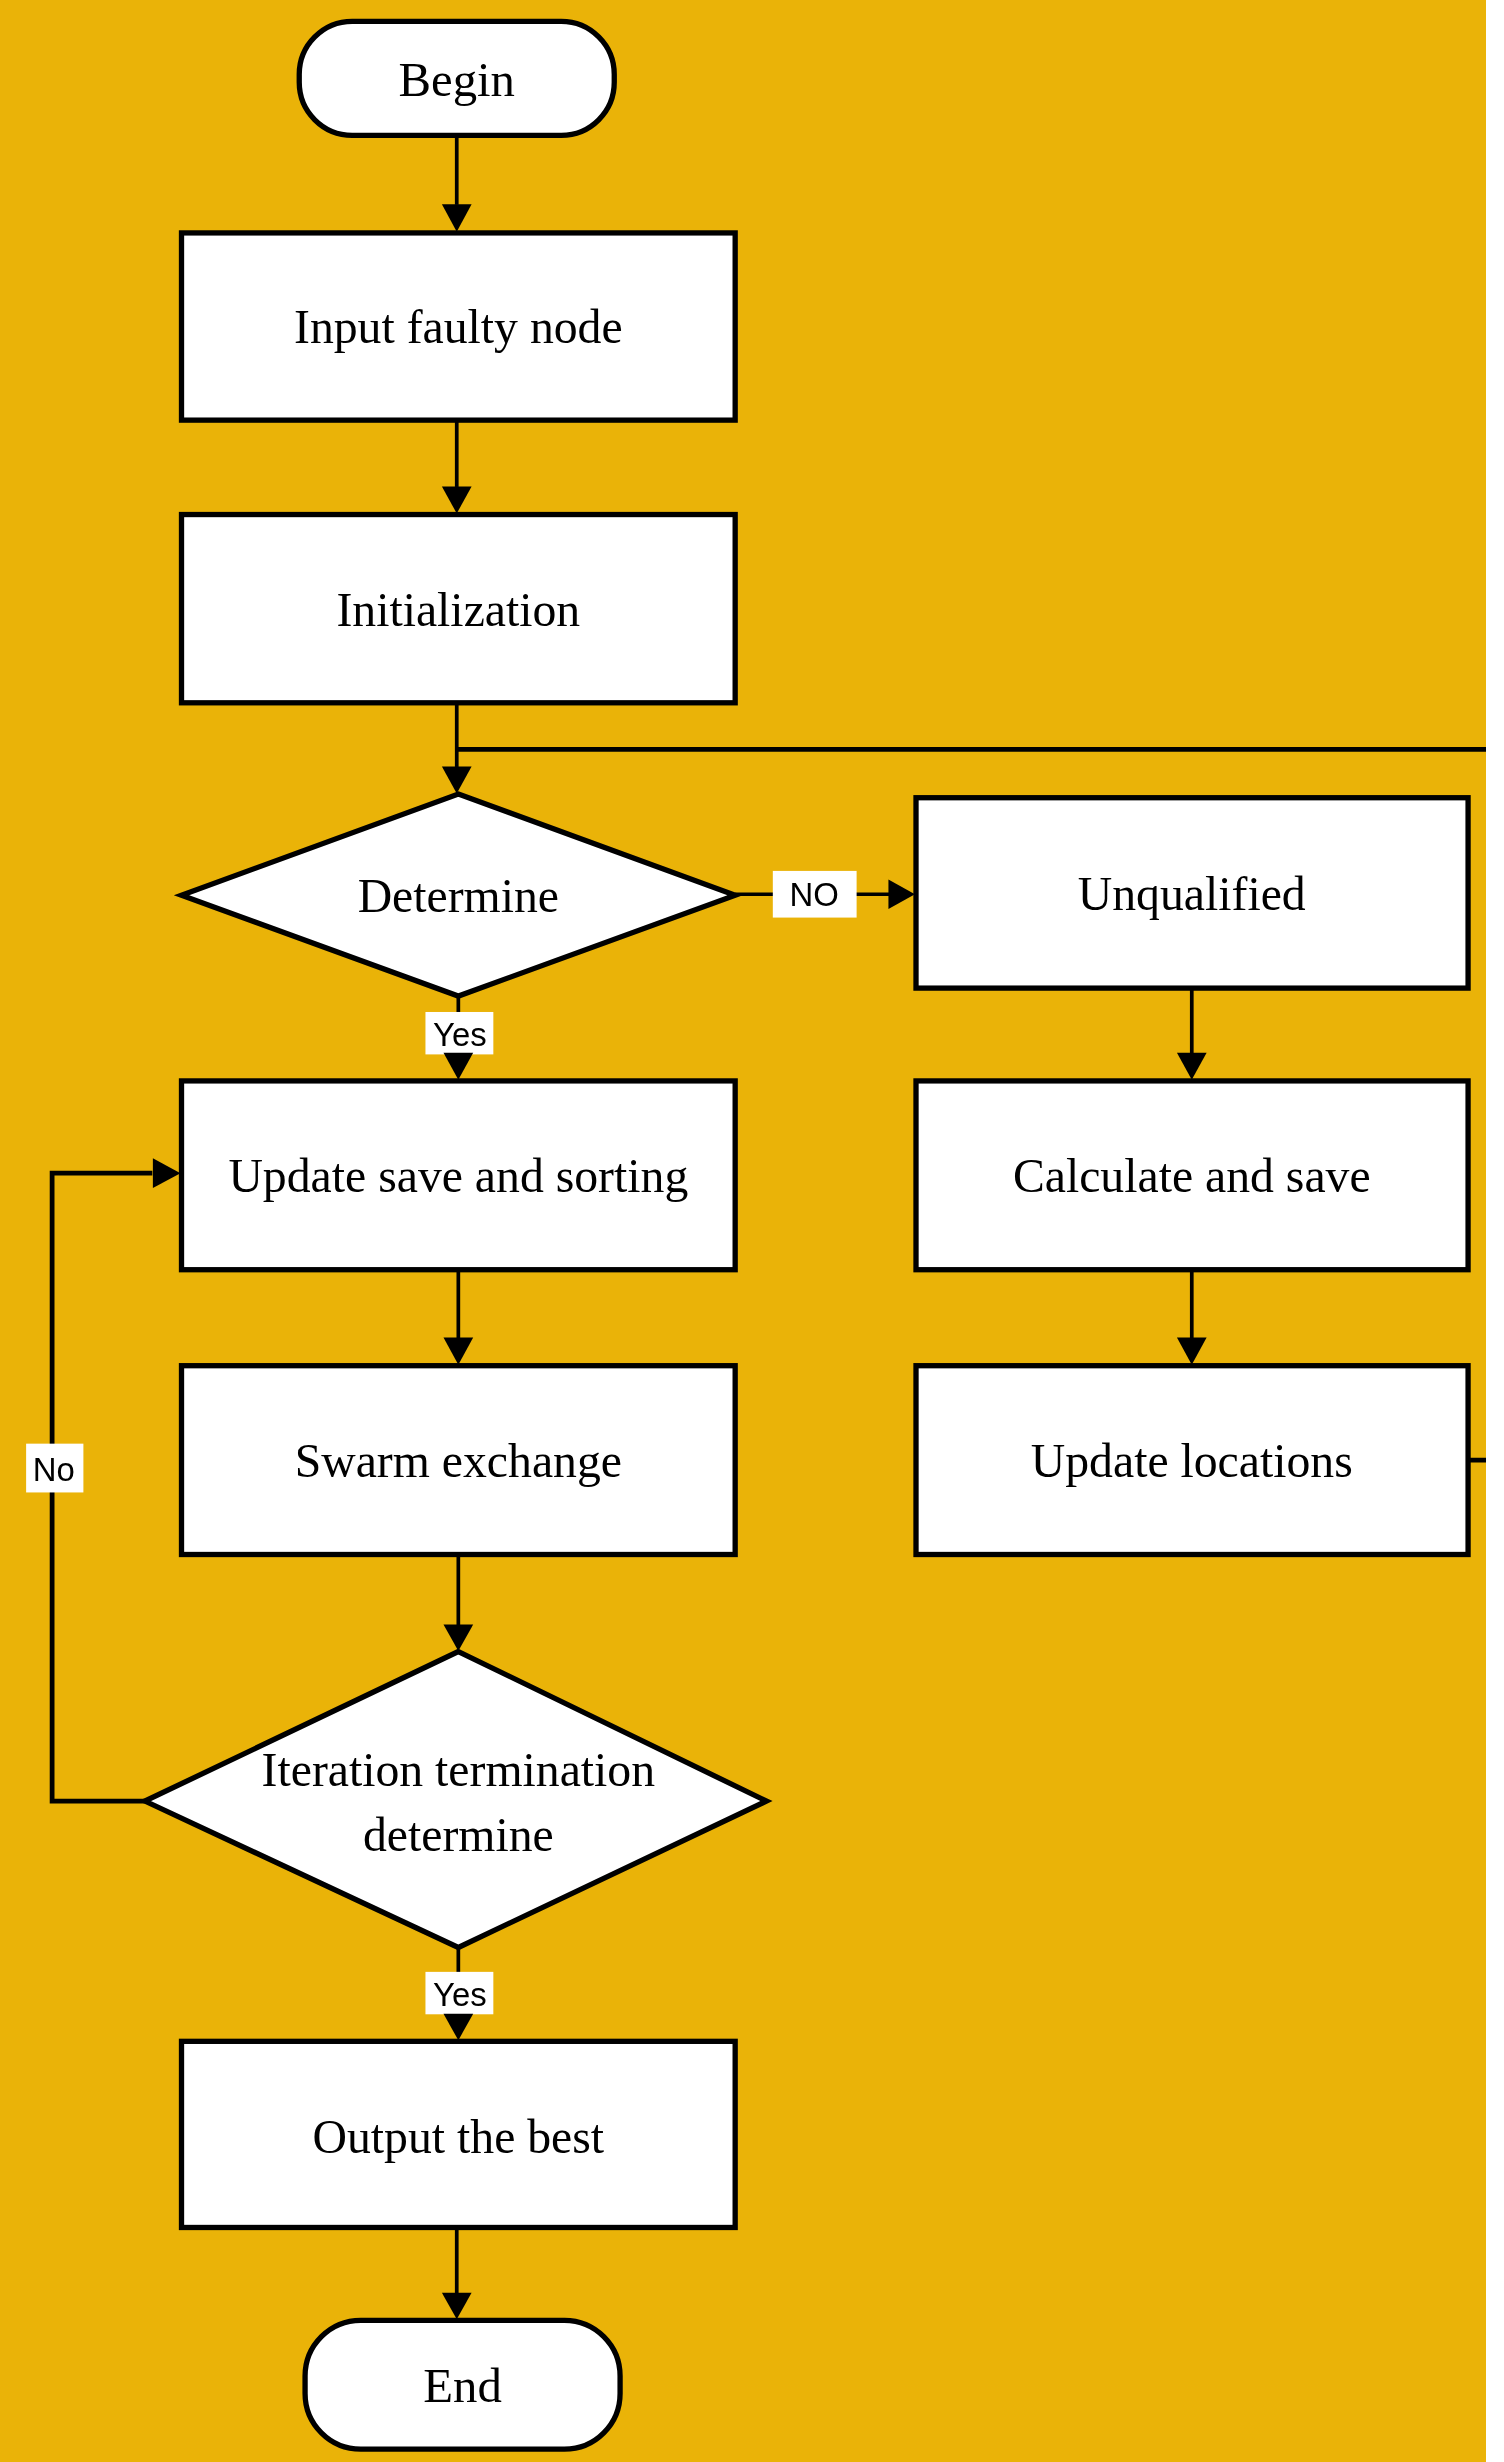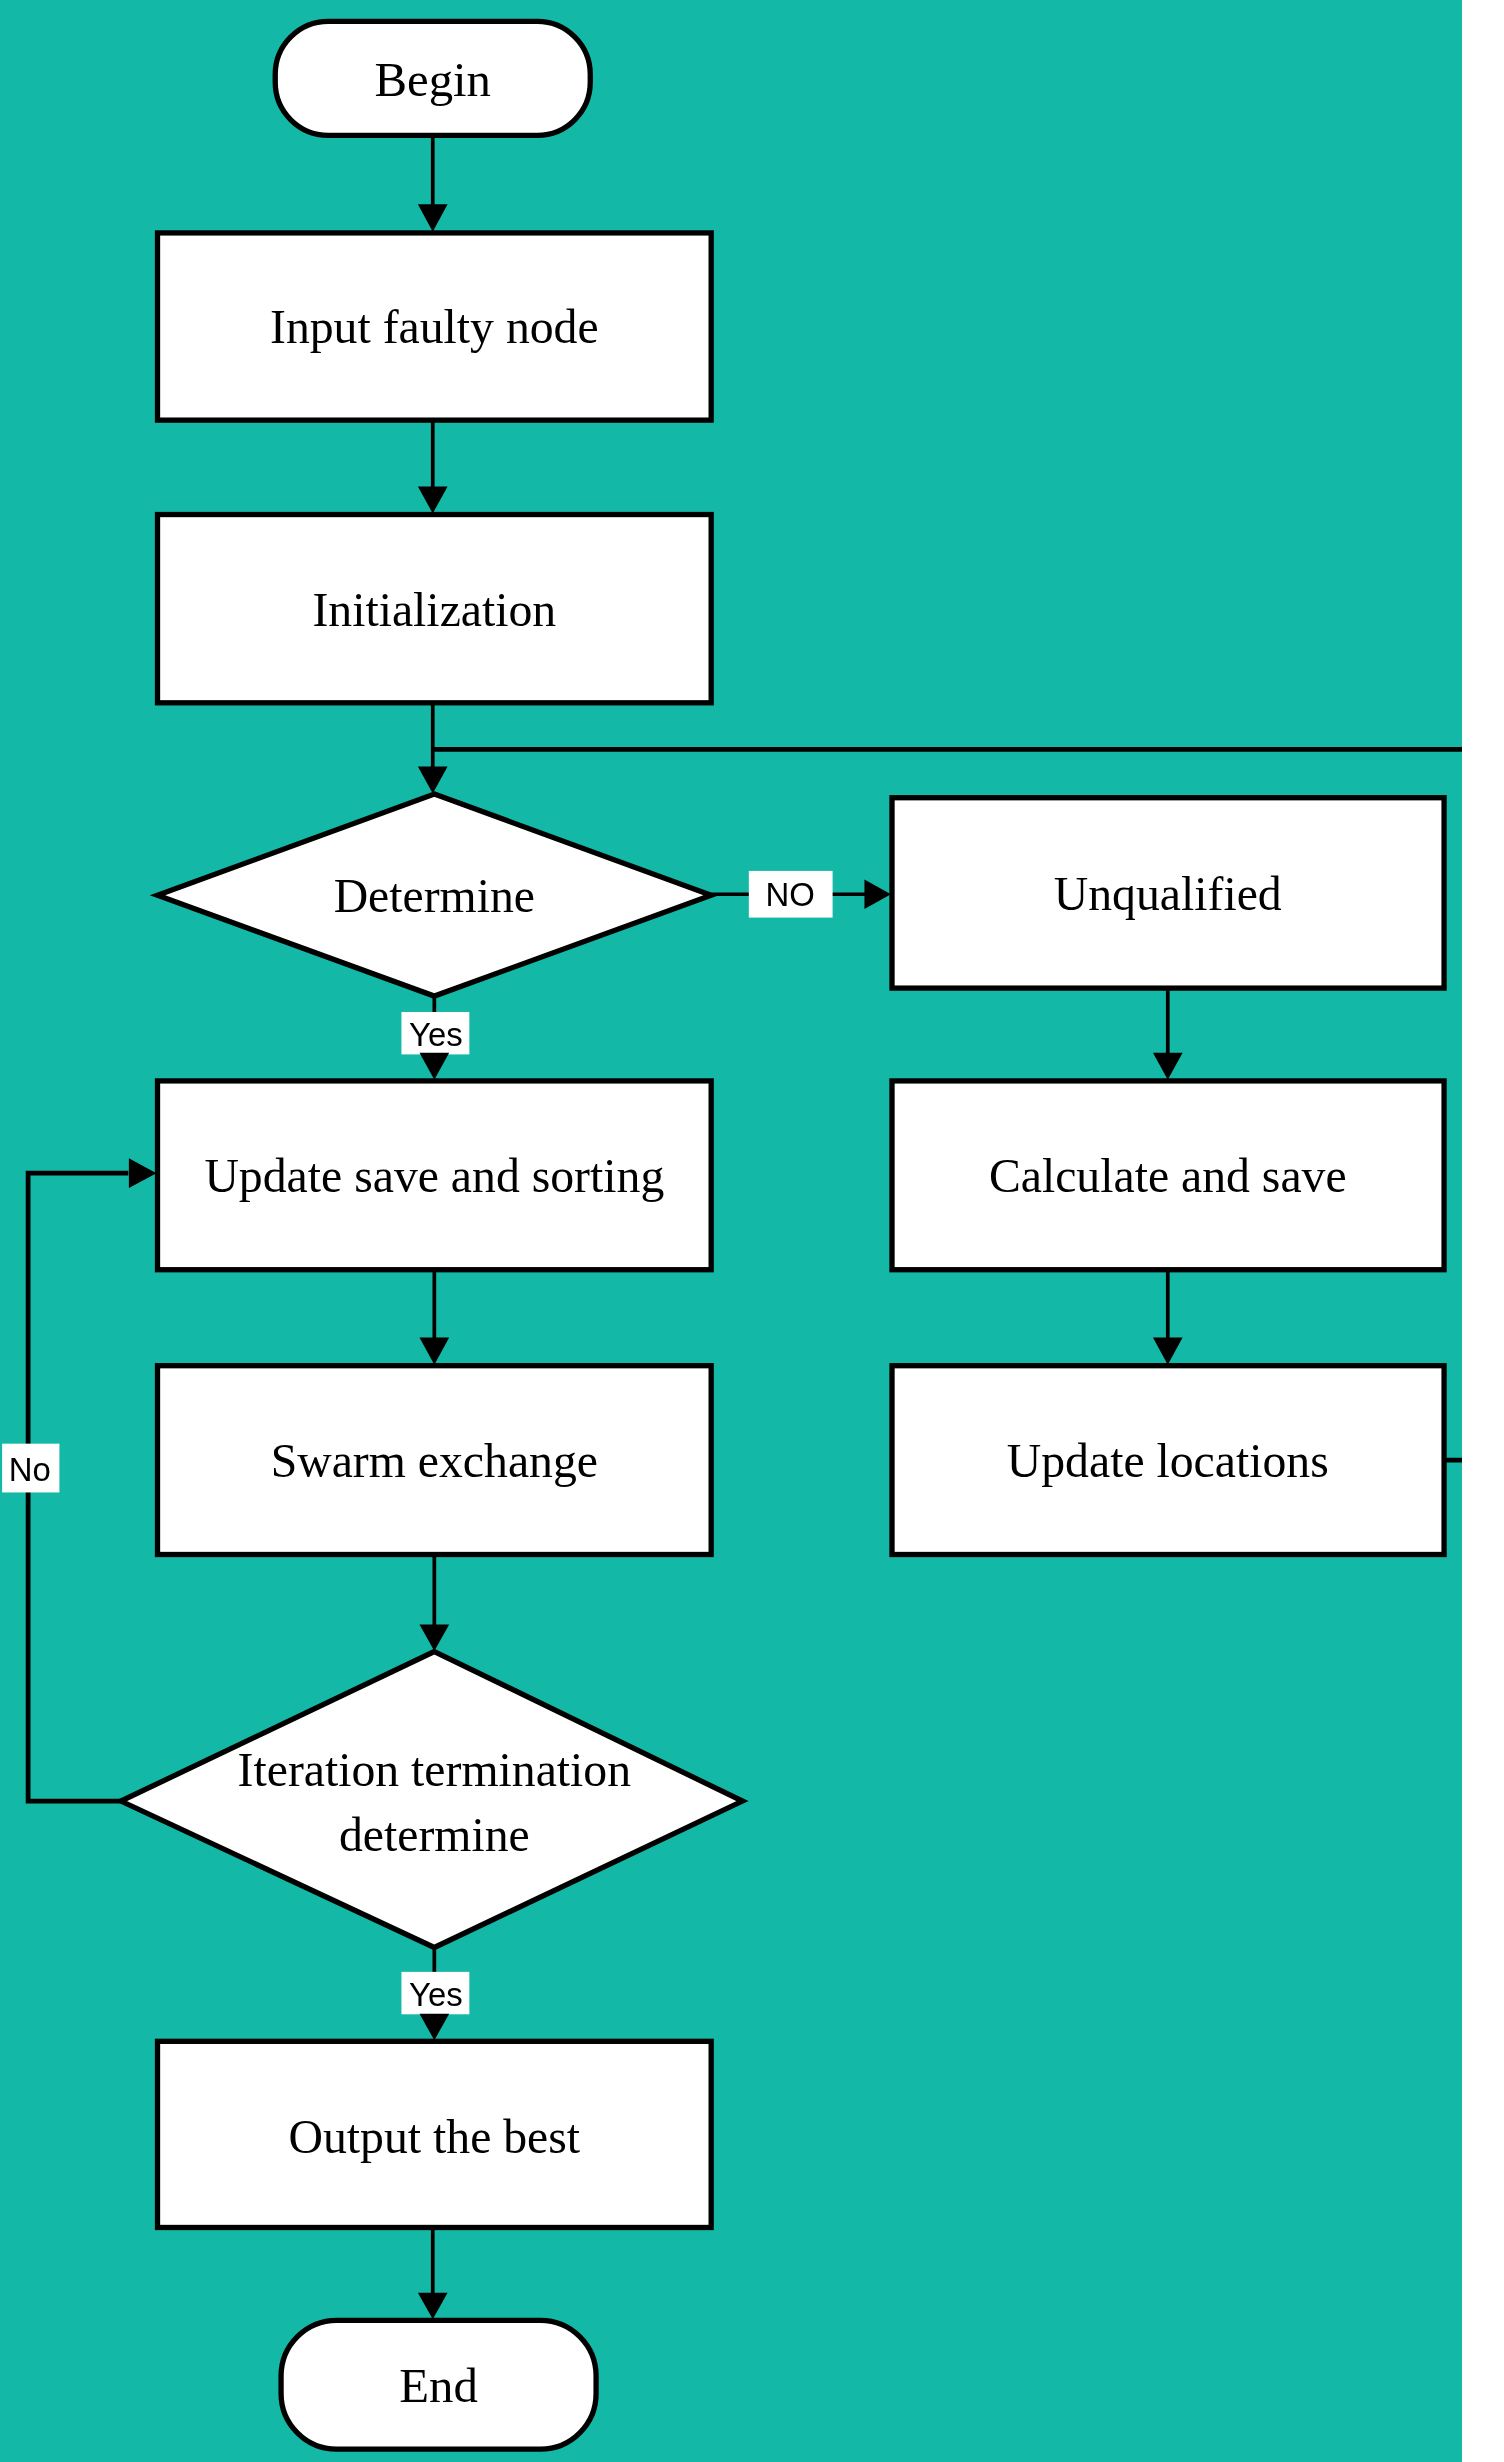--- a/index.html
+++ b/index.html
@@ -4,22 +4,23 @@
 <style>
   html, body {
     margin: 0;
     padding: 0;
     background: #ffffff;
   }
   #canvas {
     position: relative;
     width: 1462px;
     height: 2462px;
-    background: #14b8a6;
+    background: #eab308;
     overflow: hidden;
+    padding-left: 24px;
   }
   svg { display: block; }
   .node-shape {
     fill: #ffffff;
     stroke: #000000;
     stroke-width: 10;
   }
   .connector {
     stroke: #000000;
     stroke-width: 7;

